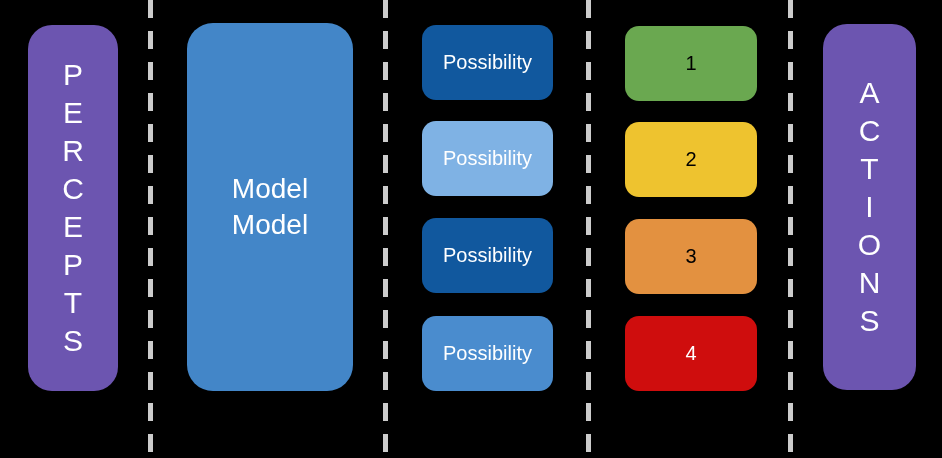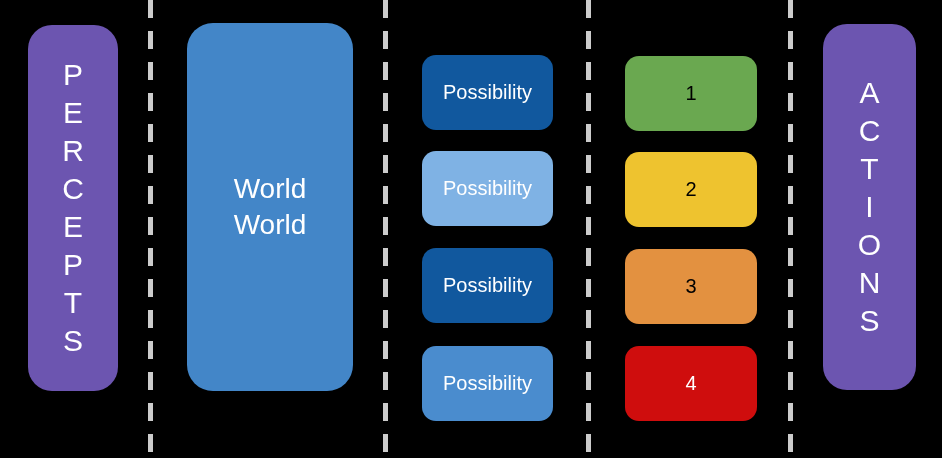--- a/index.html
+++ b/index.html
@@ -49,21 +49,20 @@
     font-size: 28px;
     line-height: 36px;
   }
   .chip {
     position: absolute;
     border-radius: 14px;
     display: flex;
     align-items: center;
     justify-content: center;
     font-size: 20px;
-    margin-top: 30px;
   }
   .possibility { left: 422px; width: 131px; height: 75px; }
   .ranking     { left: 625px; width: 132px; height: 75px; }
 </style>
 </head>
 <body>
 
 <div class="canvas" style="background-color: rgb(0, 0, 0);">
 
   <div class="divider" style="left: 148px; --dash-color: #cccccc;"></div>
@@ -76,21 +75,21 @@
 E
 R
 C
 E
 P
 T
 S</div>
   </div>
 
   <div class="world-model" style="background-color: rgb(67, 134, 200); color: rgb(255, 255, 255);">
-    <div class="wm-label">World World</div>
+    <div class="wm-label">Model Model</div>
   </div>
 
   <div class="chip possibility" style="top: 25px; background-color: rgb(17, 88, 158); color: rgb(255, 255, 255);">
     <span>Possibility</span>
   </div>
   <div class="chip possibility" style="top: 121px; background-color: rgb(127, 178, 228); color: rgb(255, 255, 255);">
     <span>Possibility</span>
   </div>
   <div class="chip possibility" style="top: 218px; background-color: rgb(17, 88, 158); color: rgb(255, 255, 255);">
     <span>Possibility</span>

